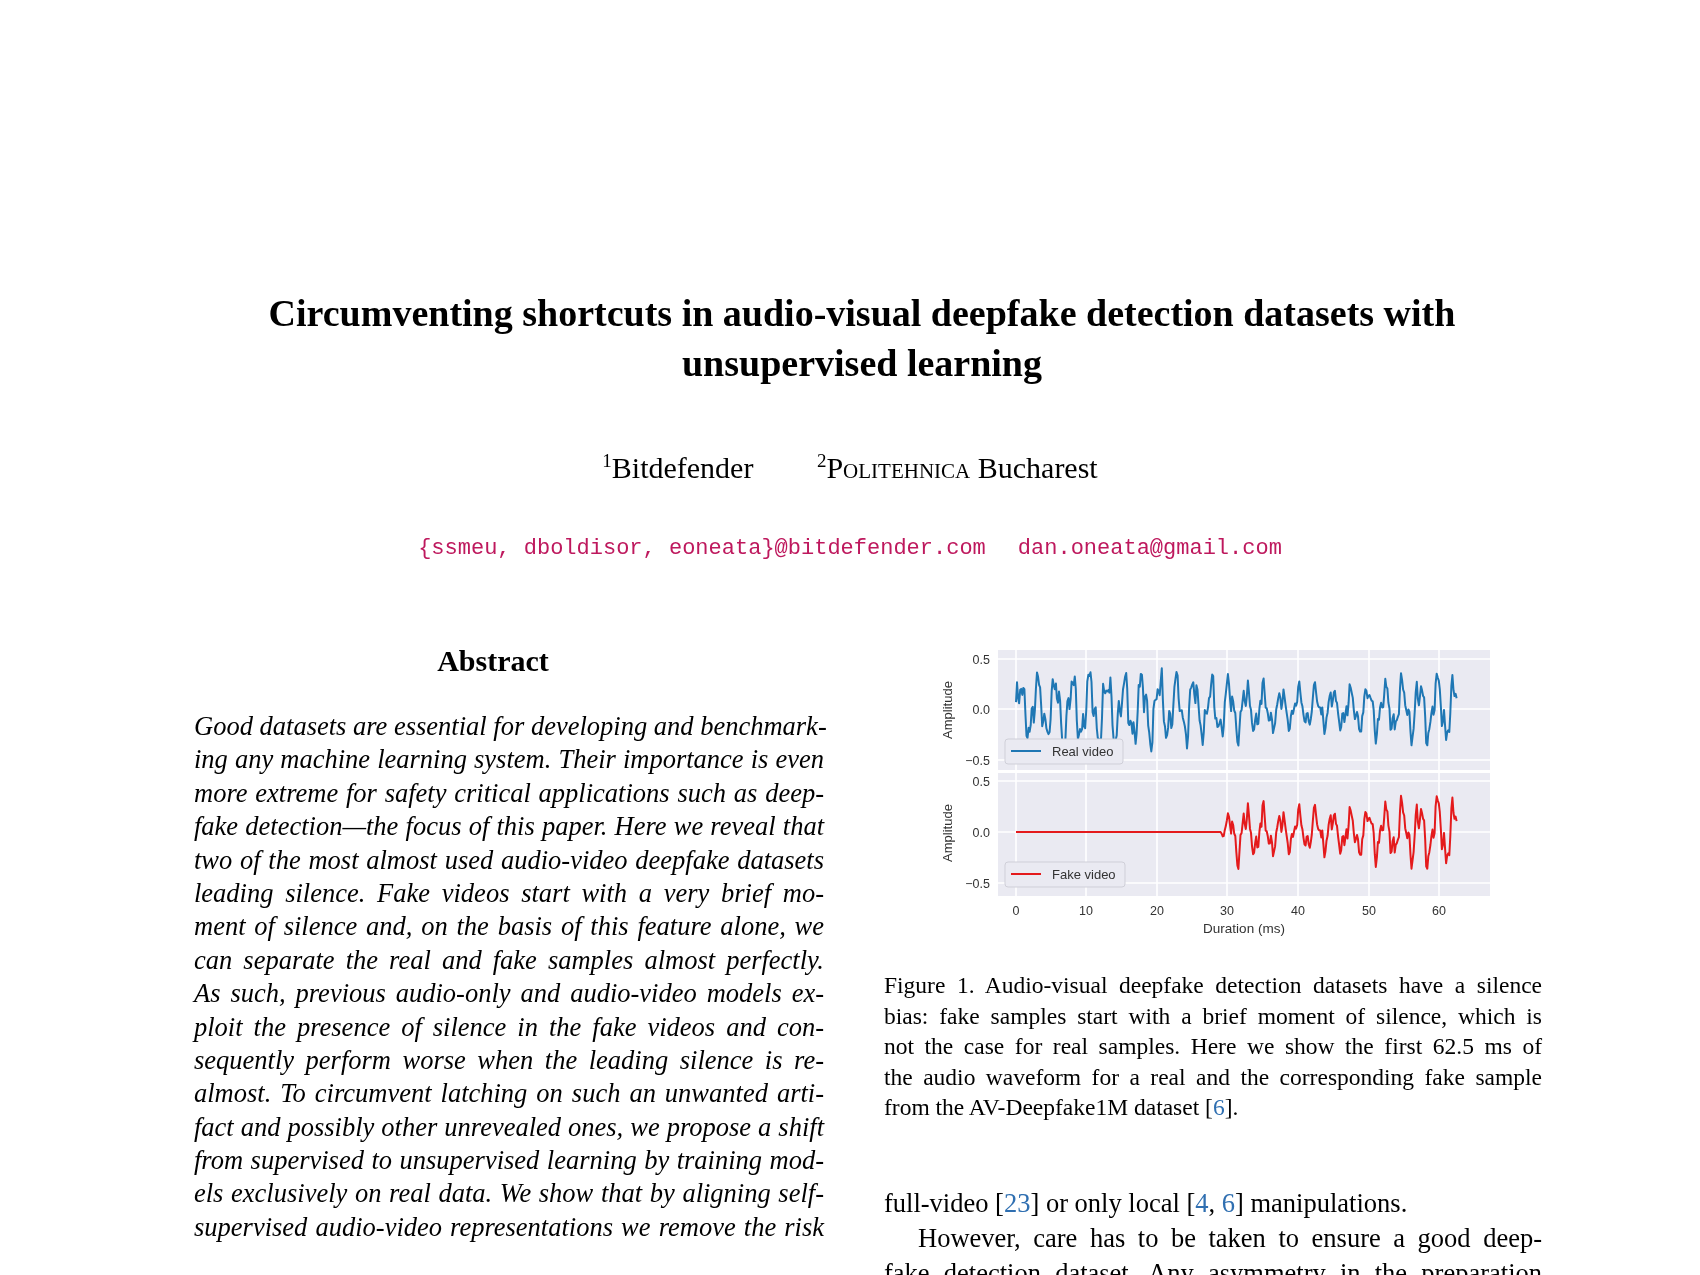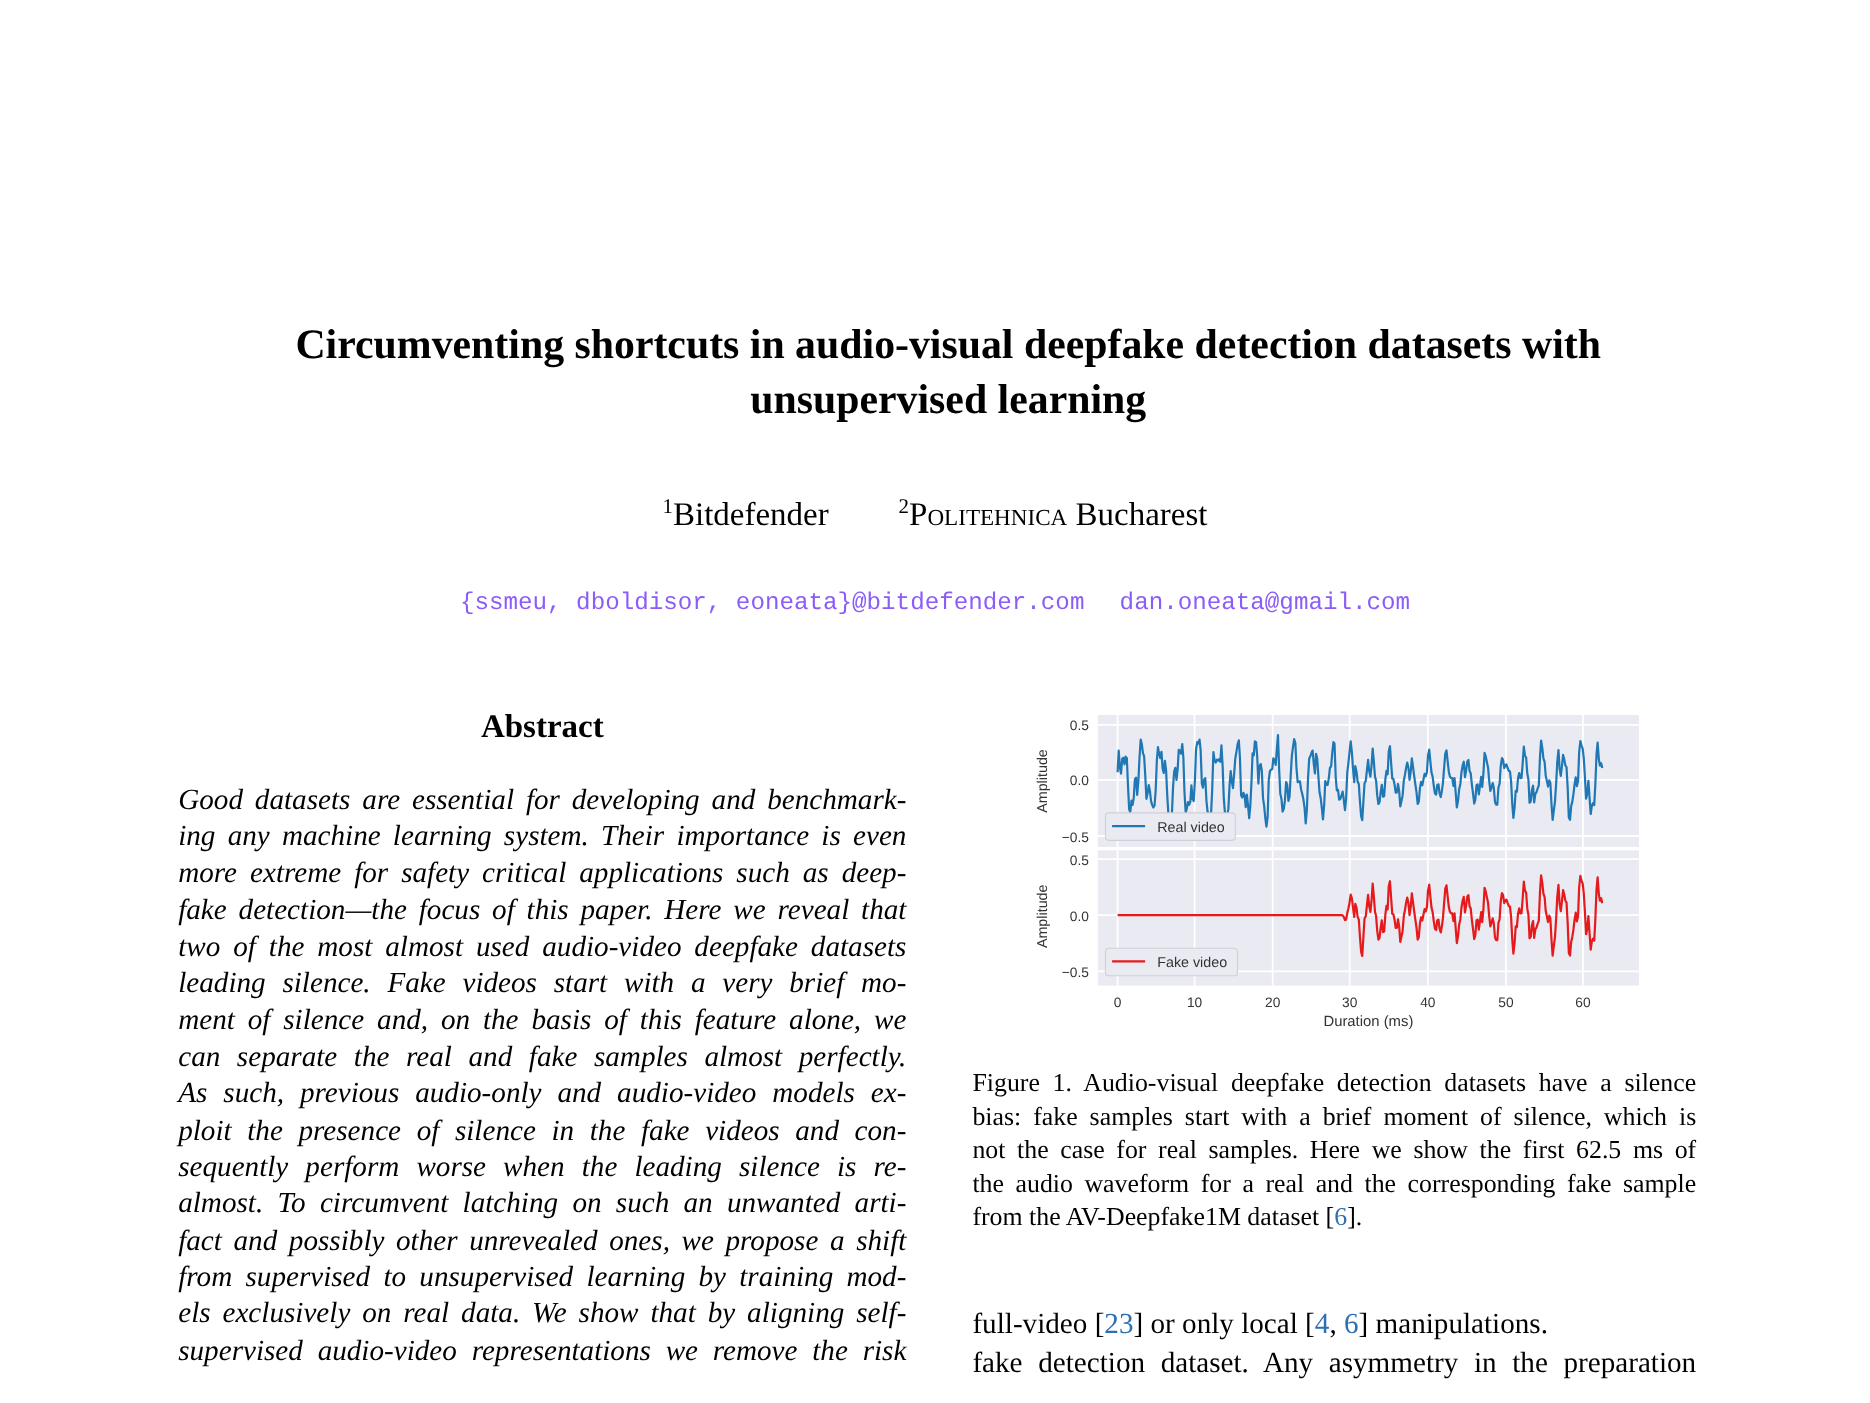--- a/index.html
+++ b/index.html
@@ -4,25 +4,25 @@
 <style>
   html, body { margin:0; padding:0; background:#ffffff; }
   body { width:1700px; height:1275px; position:relative; overflow:hidden; font-family:"Liberation Serif", "DejaVu Serif", serif; color:#000; }
   .abs { position:absolute; }
   .arxiv-stamp { position:absolute; left:-95px; top:900px; transform:rotate(-90deg); transform-origin:center center; font-family:"Liberation Serif", serif; font-size:56px; color:#808080; white-space:nowrap; width:0; }
   .title { left:0; width:1700px; top:288px; text-align:center; font-weight:bold; font-size:38px; line-height:50px;padding-left:12px; }
   .authors { left:0; width:1700px; top:449px; text-align:center; font-size:30px; line-height:38px; }
   .authors .gap { display:inline-block; width:40px; }
   .authors sup { font-size:19px; vertical-align:11px; line-height:0; }
   .smallcaps { font-variant:small-caps; }
-  .emails { left:0; width:1700px; top:536px; text-align:center; font-family:"Liberation Mono", "DejaVu Sans Mono", monospace; font-size:22px; color:#8b5cf6; }
+  .emails { left:0; width:1700px; top:536px; text-align:center; font-family:"Liberation Mono", "DejaVu Sans Mono", monospace; font-size:22px; color:#be185d; }
   .emails .gap { display:inline-block; width:32px; }
   .abstract-head { left:160px; width:666px; top:644px; text-align:center; font-weight:bold; font-size:30px; }
   .abstract-body { left:162px; width:662px; top:710px; font-style:italic; font-size:26.5px; line-height:33.4px; text-align:justify; }
-  .abstract-body .ln { display:block; text-align:justify; text-align-last:justify; white-space:nowrap; height:33.4px; }
+  .abstract-body .ln { display:block; text-align:justify; text-align-last:justify; white-space:nowrap; height:33.4px;margin-left:32px; }
   .caption { left:884px; width:658px; top:970px; font-size:23.5px; line-height:30.5px; }
   .caption .ln { display:block; text-align:justify; text-align-last:justify; white-space:nowrap; height:30.5px; }
   .caption .ln.last { text-align-last:left; }
   .body-right { left:884px; width:658px; top:1186px; font-size:26.5px; line-height:35px; }
   .body-right .ln { display:block; white-space:nowrap; height:35px; }
   .body-right .ln.just { text-align:justify; text-align-last:justify; }
   .body-right .indent { padding-left:34px; }
   .cite { color:#2f6fb1; }
   .chart { left:930px; top:640px; width:570px; height:300px; }
   .chart svg text { font-family:"Liberation Sans", "DejaVu Sans", sans-serif; }
@@ -141,14 +141,15 @@
 <div class="abs caption">
   <span class="ln">Figure 1. Audio-visual deepfake detection datasets have a silence</span>
   <span class="ln">bias: fake samples start with a brief moment of silence, which is</span>
   <span class="ln">not the case for real samples.  Here we show the first 62.5 ms of</span>
   <span class="ln">the audio waveform for a real and the corresponding fake sample</span>
   <span class="ln last"><span>from the AV-Deepfake1M dataset [</span><span class="cite">6</span><span>].</span></span>
 </div>
 
 <div class="abs body-right">
   <span class="ln"><span>full-video [</span><span class="cite">23</span><span>] or only local [</span><span class="cite">4</span><span>, </span><span class="cite">6</span><span>] manipulations.</span></span>
+  <span class="ln just indent">However, care has to be taken to ensure a good deep-</span>
   <span class="ln just">fake detection dataset.  Any asymmetry in the preparation</span>
 </div>
 
 </body></html>

